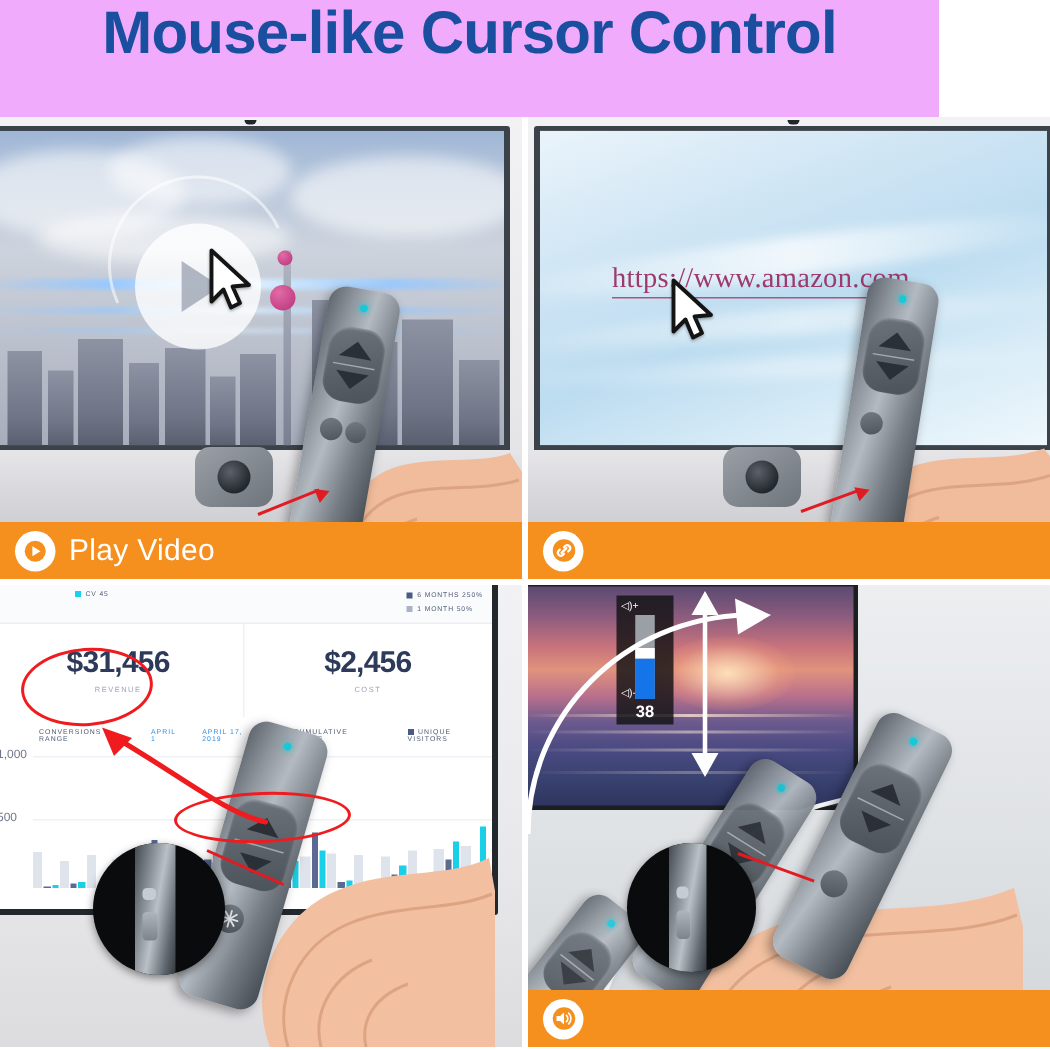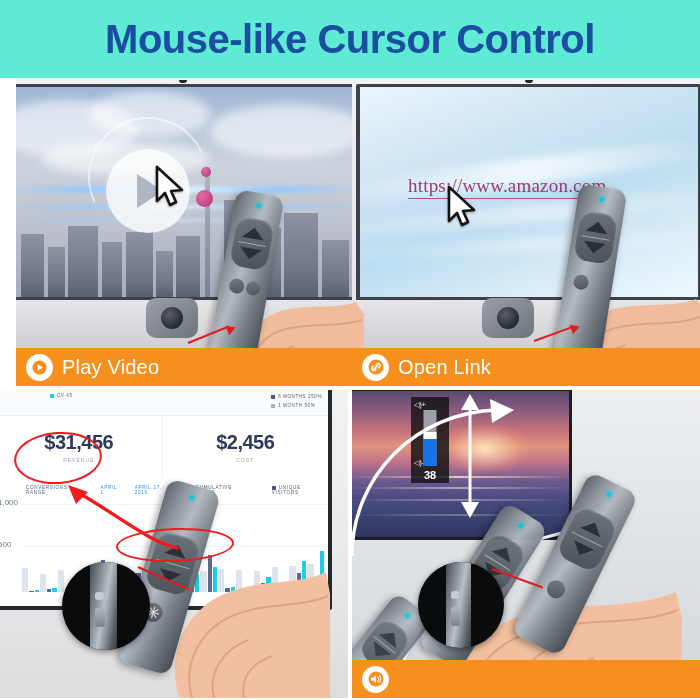--- a/index.html
+++ b/index.html
@@ -2,29 +2,29 @@
 <html><head>
 <meta charset="utf-8">
 <style>
   * { margin:0; padding:0; box-sizing:border-box; }
   html,body { width:700px; height:700px; overflow:hidden; background:#ffffff;
               font-family:"Liberation Sans", sans-serif; }
 
   #page { position:relative; width:700px; height:700px; background:#fff; }
 
   
-  .title-bar { position:absolute; left:0; top:0; width:700px; height:78px;
-               display:flex; align-items:center; justify-content:center; background:#5eead4; }
+  .title-bar { position:absolute; left:0; top:0; width:626px; height:78px;
+               display:flex; align-items:flex-start; justify-content:center; background:#f0abfc; }
   .title-text { font-size:40px; font-weight:bold; color:#1a4fa0; letter-spacing:-0.5px;
                 white-space:nowrap; }
 
   
   .grid { position:absolute; left:0; top:78px; width:700px; height:622px; }
   .panel { position:absolute; width:348px; height:308px; overflow:hidden; }
-  .p-tl { left:16px;   top:0; }
+  .p-tl { left:0;   top:0; }
   .p-tr { left:352px; top:0; }
   .p-bl { left:0;   top:312px; }
   .p-br { left:352px; top:312px; }
 
   
   .caption { position:absolute; left:0; bottom:0; width:100%; height:38px;
              background:#f5901e; display:flex; align-items:center; gap:9px;
              padding-left:10px; z-index:40; }
   .cap-icon { width:27px; height:27px; border-radius:50%; background:#ffffff;
               flex:0 0 27px; display:flex; align-items:center; justify-content:center; }
@@ -321,21 +321,20 @@
         <div class="cap-icon">
           <svg width="16" height="16" viewBox="0 0 16 16">
             <circle cx="8" cy="8" r="7.5" fill="#f5901e"></circle>
             <g stroke="#ffffff" stroke-width="1.5" fill="none" stroke-linecap="round">
               <path d="M6.4 9.6 L9.6 6.4"></path>
               <path d="M5.2 7.4 L4.3 8.3 a2 2 0 0 0 2.8 2.8 l0.9 -0.9"></path>
               <path d="M10.8 8.6 L11.7 7.7 a2 2 0 0 0 -2.8 -2.8 l-0.9 0.9"></path>
             </g>
           </svg>
         </div>
-        <div class="cap-text">Open Link</div>
       </div>
     </div>
 
     <div class="panel p-bl">
       <div class="room"></div>
 
       <div class="dashframe">
         <div class="dash">
           <div class="dash-topbar">
             <div class="cvtag">

